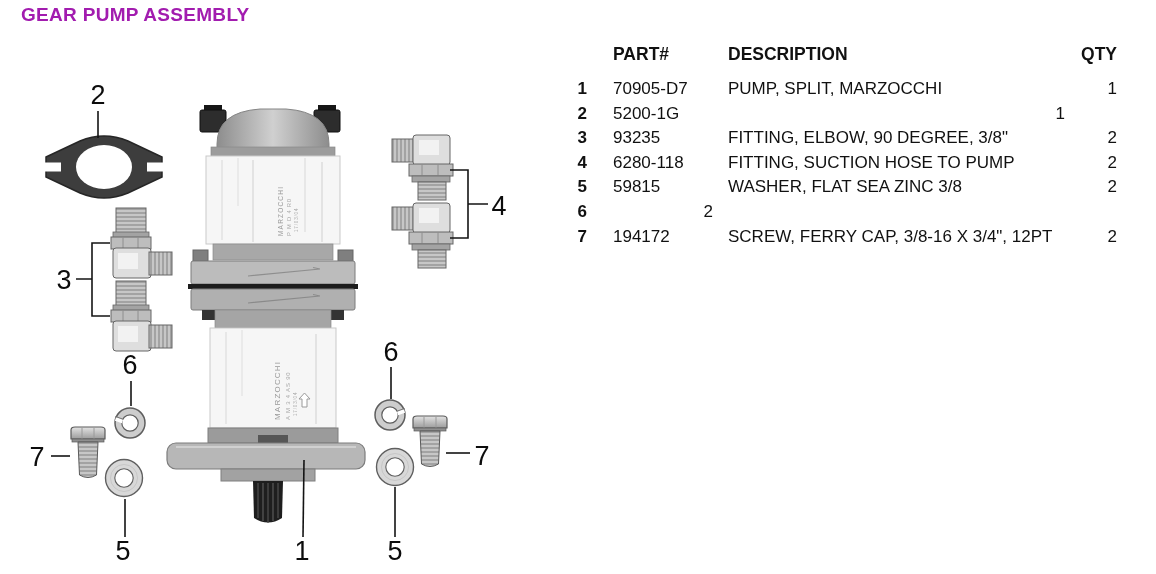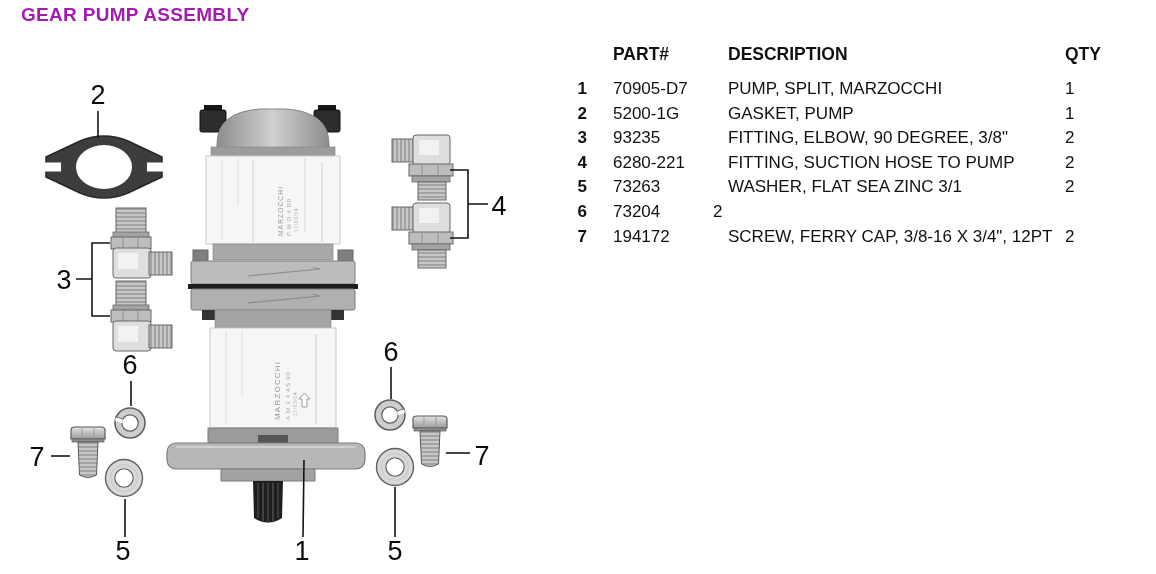--- a/index.html
+++ b/index.html
@@ -14,21 +14,21 @@
   
   .parts-table{position:absolute;left:565px;top:24px;width:552px;margin-top:20px;}
   .trow,.thead{
     display:grid;grid-template-columns:30px 118px 352px 52px;align-items:baseline;
   }
   .thead{font-weight:bold;font-size:17.5px;margin-bottom:13px;height:20px;}
   .trow{font-size:17px;line-height:24.6px;}
   .c-num{text-align:right;padding-right:8px;font-weight:bold;}
   .c-part{padding-left:18px;}
   .c-desc{padding-left:15px;white-space:nowrap;}
-  .c-qty{text-align:left;}
+  .c-qty{text-align:right;}
   
   .diagram{position:absolute;left:0;top:0;}
   svg text{font-family:"Liberation Sans", sans-serif;}
   .callout{font-size:27px;fill:#0c0c0c;}
   .sidelabel{fill:#9a9a9a;letter-spacing:1.2px;}
   .sidelabel2{fill:#a8a8a8;letter-spacing:.8px;}
 </style>
 </head>
 <body>
 
@@ -45,44 +45,42 @@
     </div>
     <div class="trow">
       <span class="c-num">1</span>
       <span class="c-part">70905-D7</span>
       <span class="c-desc">PUMP, SPLIT, MARZOCCHI</span>
       <span class="c-qty">1</span>
     </div>
     <div class="trow">
       <span class="c-num">2</span>
       <span class="c-part">5200-1G</span>
-      <span class="c-desc">GASKET, PUMP</span>
       <span class="c-qty">1</span>
     </div>
     <div class="trow">
       <span class="c-num">3</span>
       <span class="c-part">93235</span>
       <span class="c-desc">FITTING, ELBOW, 90 DEGREE,  3/8"</span>
       <span class="c-qty">2</span>
     </div>
     <div class="trow">
       <span class="c-num">4</span>
-      <span class="c-part">6280-221</span>
+      <span class="c-part">6280-118</span>
       <span class="c-desc">FITTING, SUCTION HOSE TO PUMP</span>
       <span class="c-qty">2</span>
     </div>
     <div class="trow">
       <span class="c-num">5</span>
-      <span class="c-part">73263</span>
-      <span class="c-desc">WASHER, FLAT SEA ZINC 3/1</span>
+      <span class="c-part">59815</span>
+      <span class="c-desc">WASHER, FLAT SEA ZINC 3/8</span>
       <span class="c-qty">2</span>
     </div>
     <div class="trow">
       <span class="c-num">6</span>
-      <span class="c-part">73204</span>
       <span class="c-qty">2</span>
     </div>
     <div class="trow">
       <span class="c-num">7</span>
       <span class="c-part">194172</span>
       <span class="c-desc">SCREW, FERRY CAP, 3/8-16 X 3/4", 12PT</span>
       <span class="c-qty">2</span>
     </div>
   </div>
 

